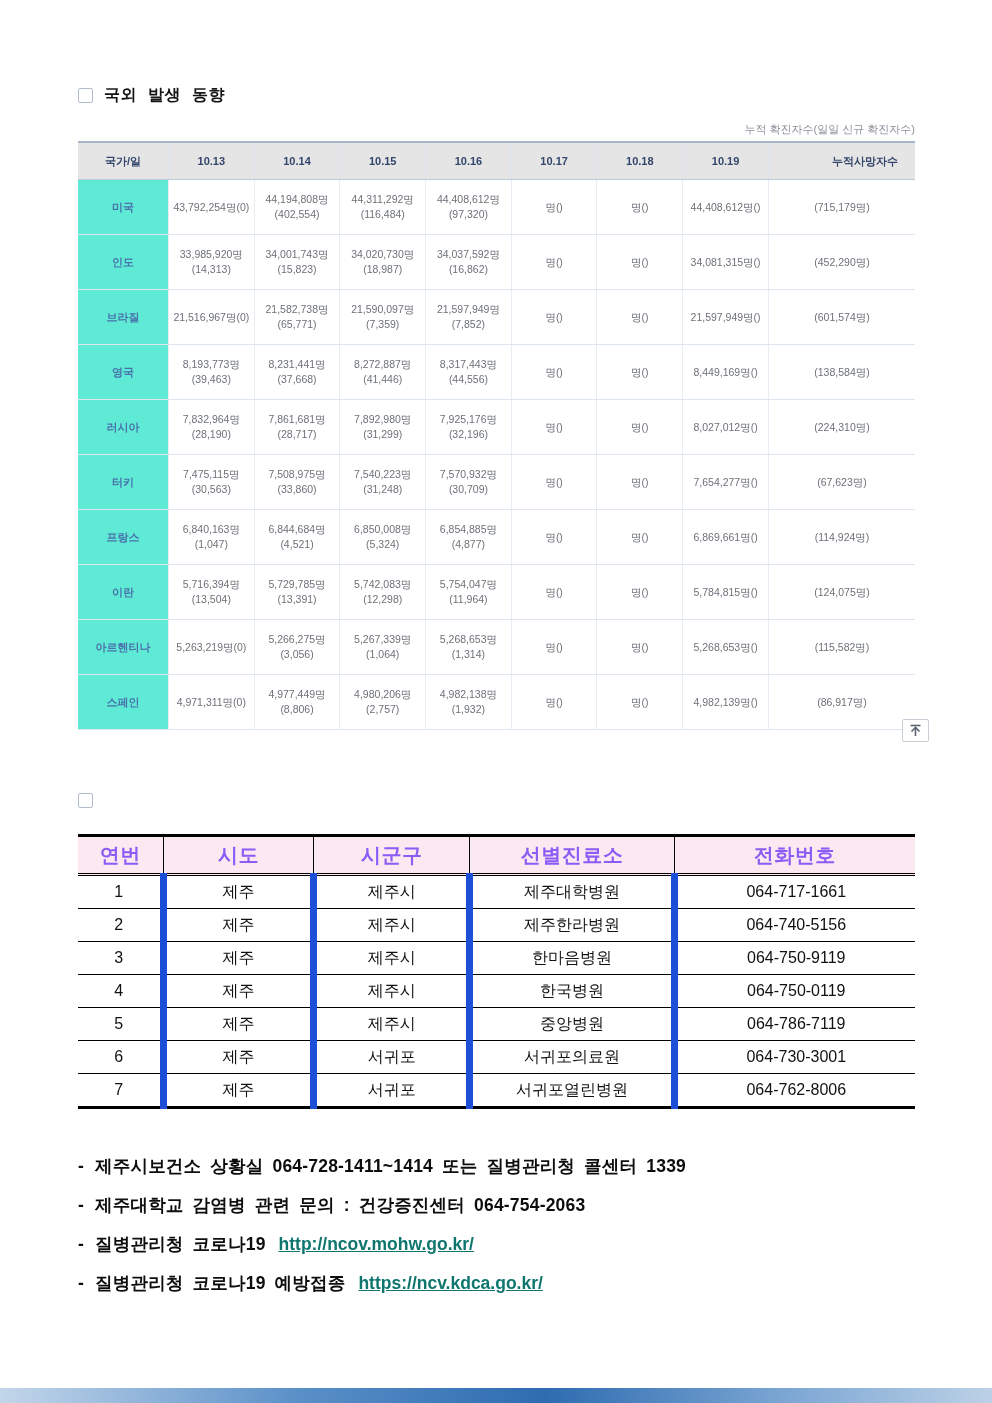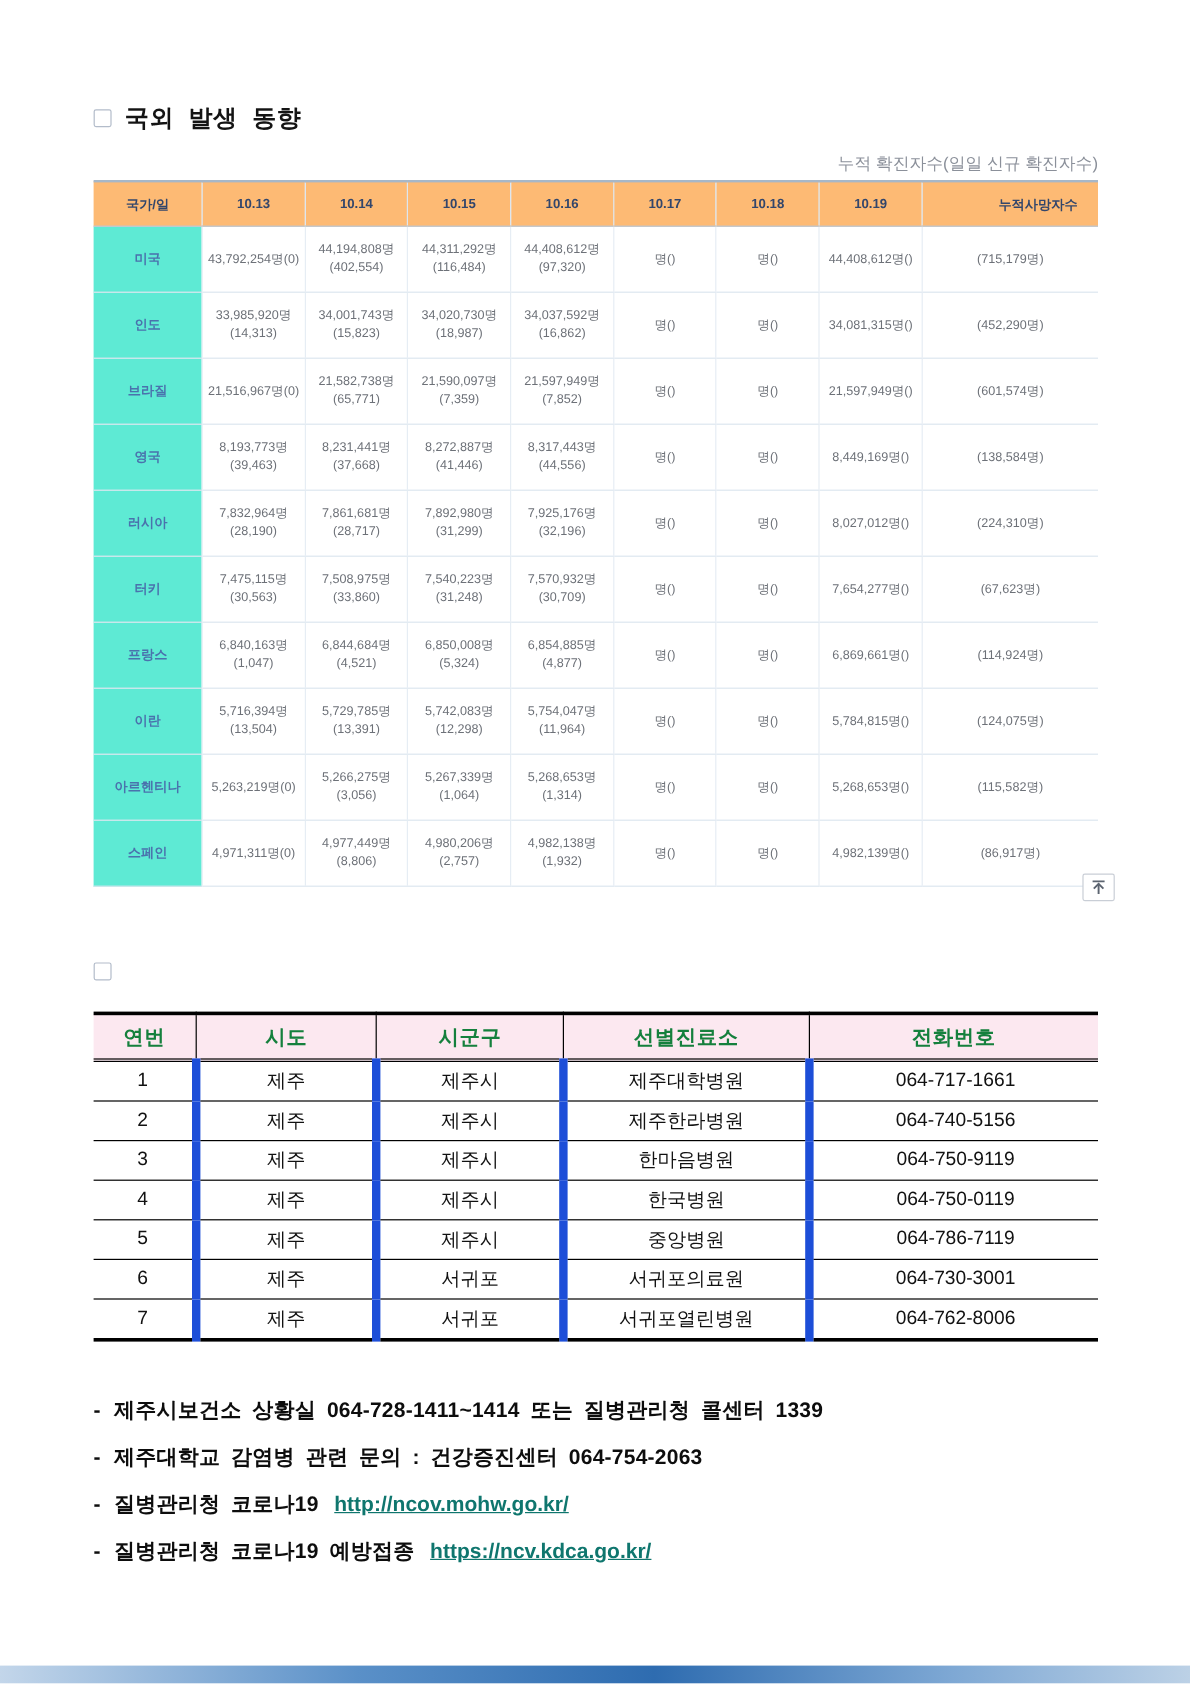--- a/index.html
+++ b/index.html
@@ -6,38 +6,38 @@
   body{
     width:992px;min-height:1403px;position:relative;
     font-family:"Liberation Sans","DejaVu Sans",sans-serif;
     color:#161616;
   }
   .page{padding:85px 77px 0 78px;box-sizing:border-box;}
 
   
   .sec-title{
     display:flex;align-items:center;gap:11px;
-    font-size:20px;font-weight:bold;color:#141414;
+    font-size:16px;font-weight:bold;color:#141414;
     margin:0;letter-spacing:0.5px;word-spacing:6px;
   }
   .chk{
     width:13px;height:13px;flex:0 0 13px;
     border:1.5px solid #b3bcca;border-radius:2px;background:#fff;
   }
 
   
   .note{
-    text-align:right;font-size:14px;color:#8b909a;
+    text-align:right;font-size:11px;color:#8b909a;
     margin:16px 0 4px 0;letter-spacing:0px;
   }
   .t1wrap{position:relative;}
   table{border-collapse:collapse;width:100%;table-layout:fixed;}
   .t1{border-top:2px solid #a7b7c7;}
   .t1 th{
-    background:#fdba74;color:#33466b;font-size:11px;font-weight:bold;
+    background:#e5e5e5;color:#33466b;font-size:11px;font-weight:bold;
     height:36px;border-bottom:1px solid #b9c9d9;border-left:1px solid #dde6ef;
     padding:0;
   }
   .t1 th:first-child{border-left:none;width:10.75%;}
   .t1 th.death{width:11.95%;padding-left:46px;}
   .t1 td{
     font-size:10.5px;color:#6d7178;text-align:center;height:54px;
     border-bottom:1px solid #dde6ef;border-left:1px solid #e6edf4;
     line-height:15px;padding:0;
   }
@@ -52,21 +52,21 @@
     box-sizing:border-box;
   }
 
   
   .sec2{margin-top:63px;}
   .t2{
     margin-top:26px;
     border-top:3px solid #000;border-bottom:3px solid #000;
   }
   .t2 th{
-    background:#fce8f0;color:#15803d;font-size:17px;font-weight:bold;
+    background:#fce8f0;color:#8b5cf6;font-size:20px;font-weight:bold;
     height:36px;border-bottom:3px double #000;border-left:1px solid #000;
     padding:0;letter-spacing:0.5px;font-family:Liberation Mono, monospace;
   }
   .t2 th:first-child{border-left:none;}
   .t2 th:nth-child(1){width:10.1%;}
   .t2 th:nth-child(2){width:17.9%;}
   .t2 th:nth-child(3){width:18.5%;}
   .t2 th:nth-child(4){width:24.3%;}
   .t2 td{
     font-size:16px;color:#111;text-align:center;height:32px;

